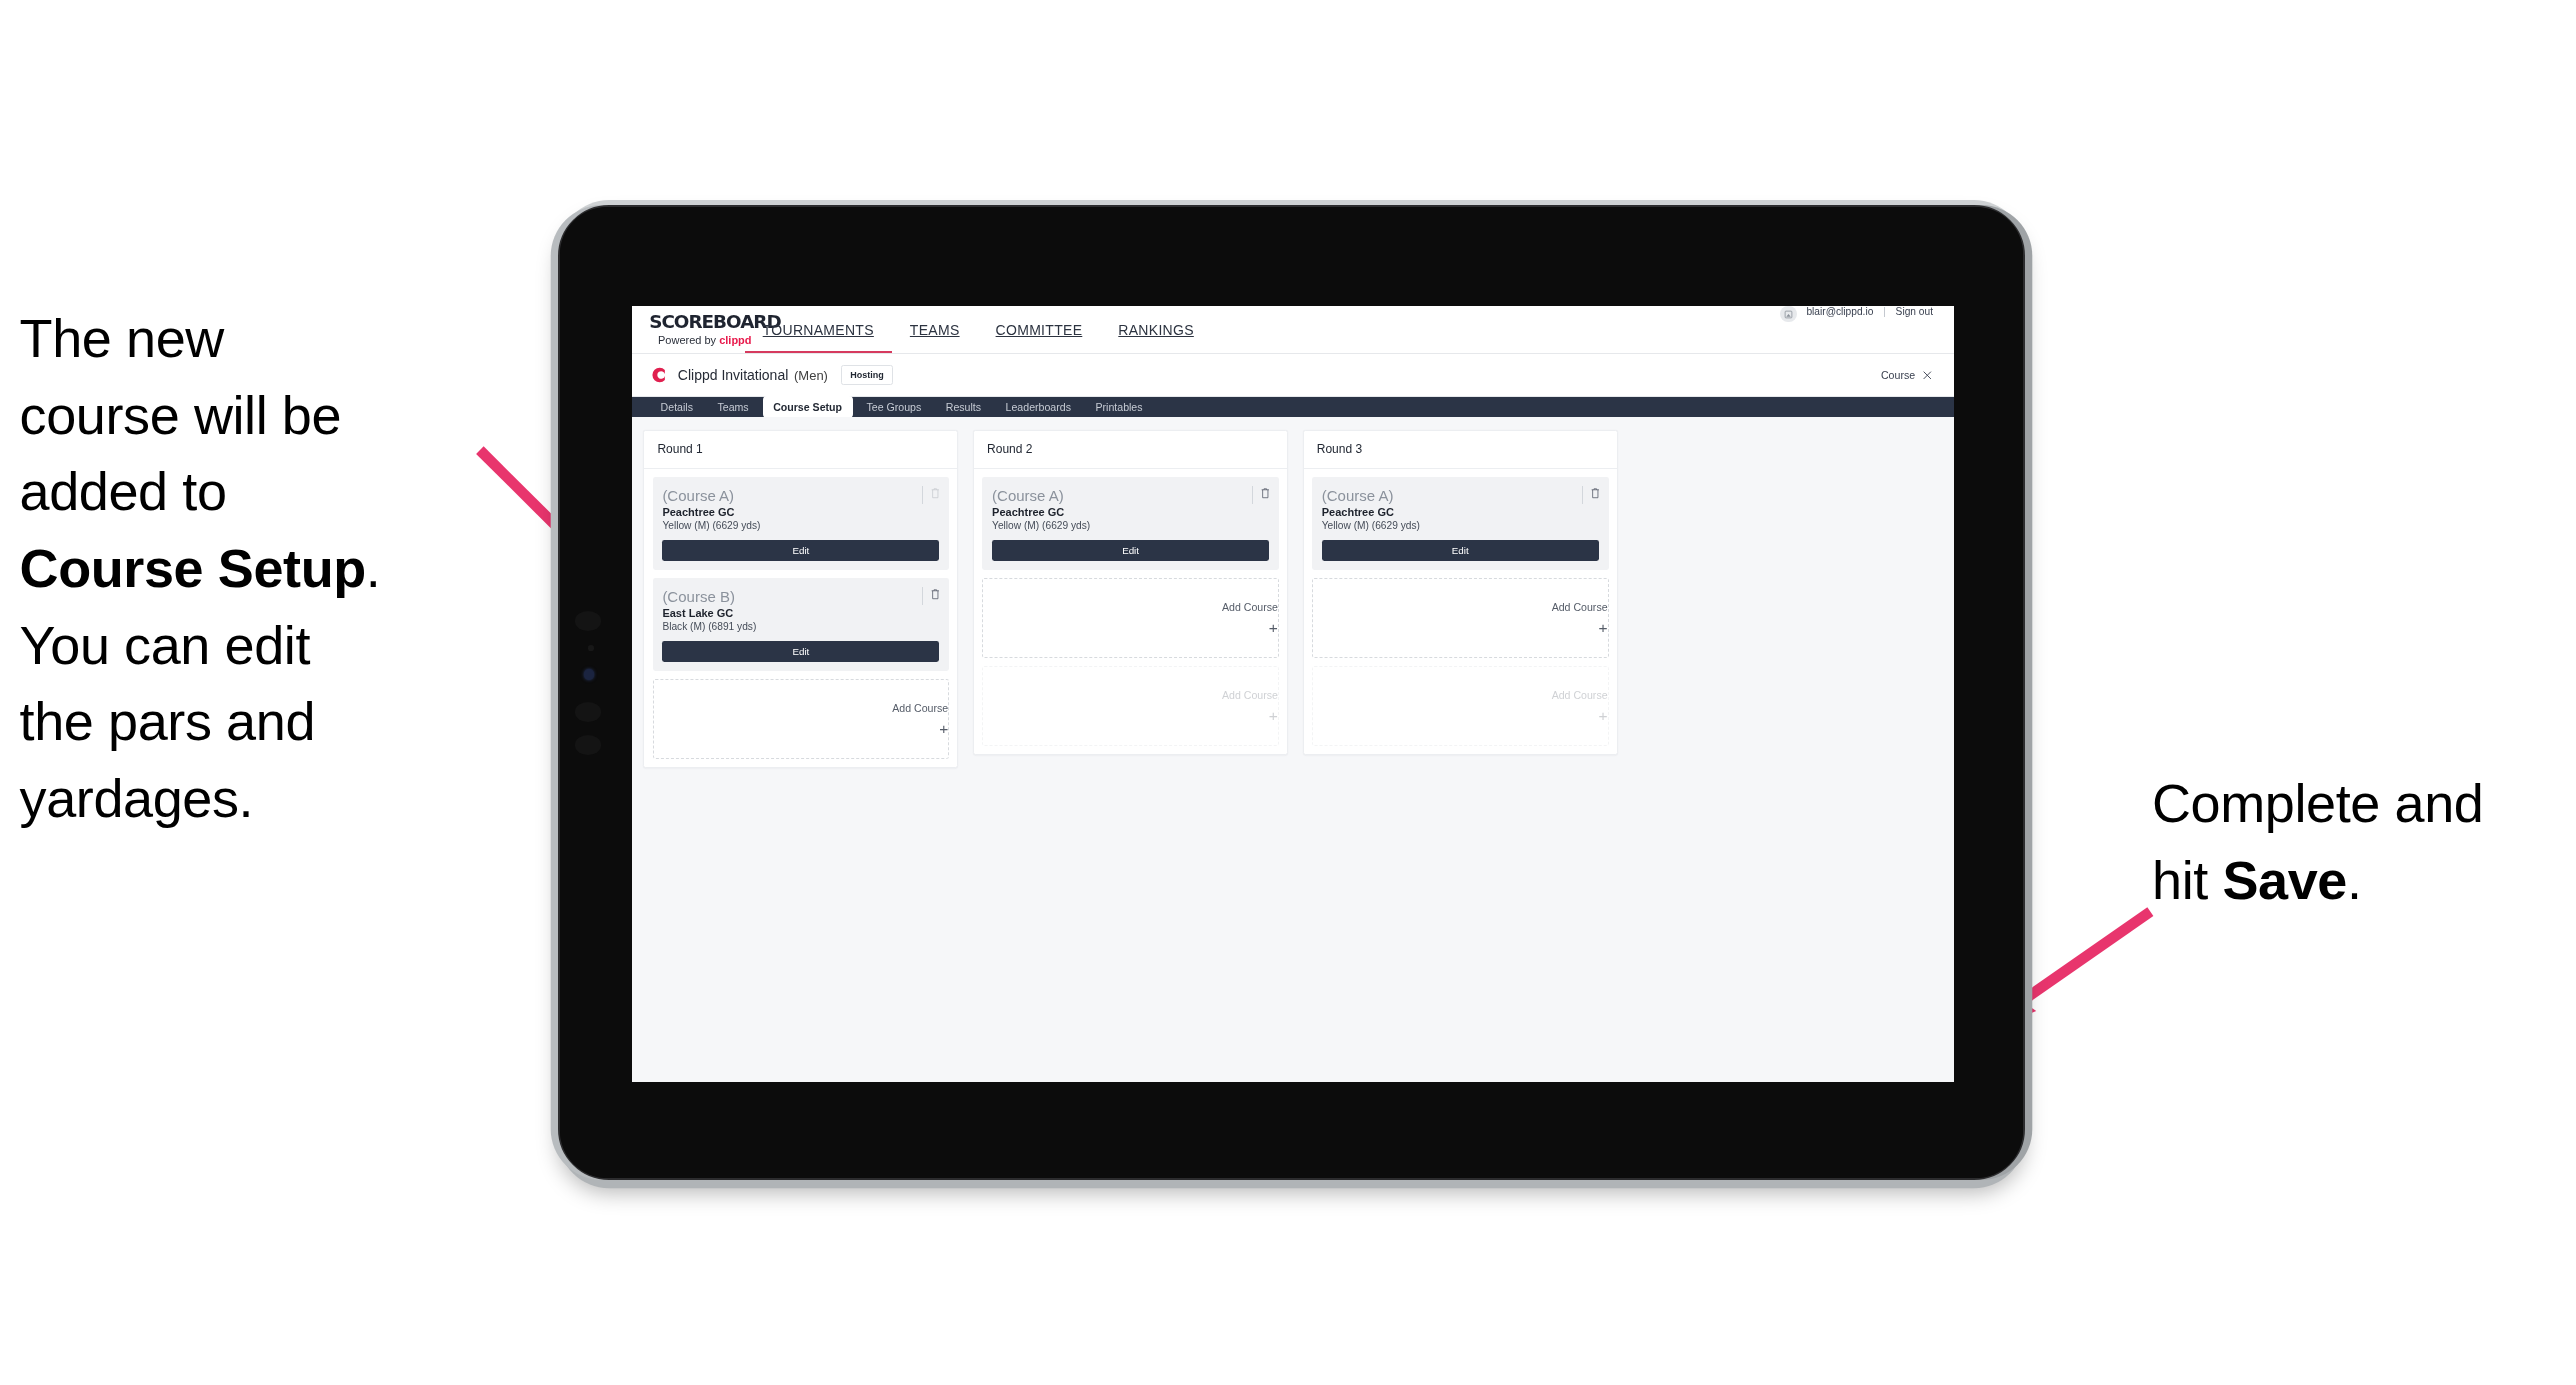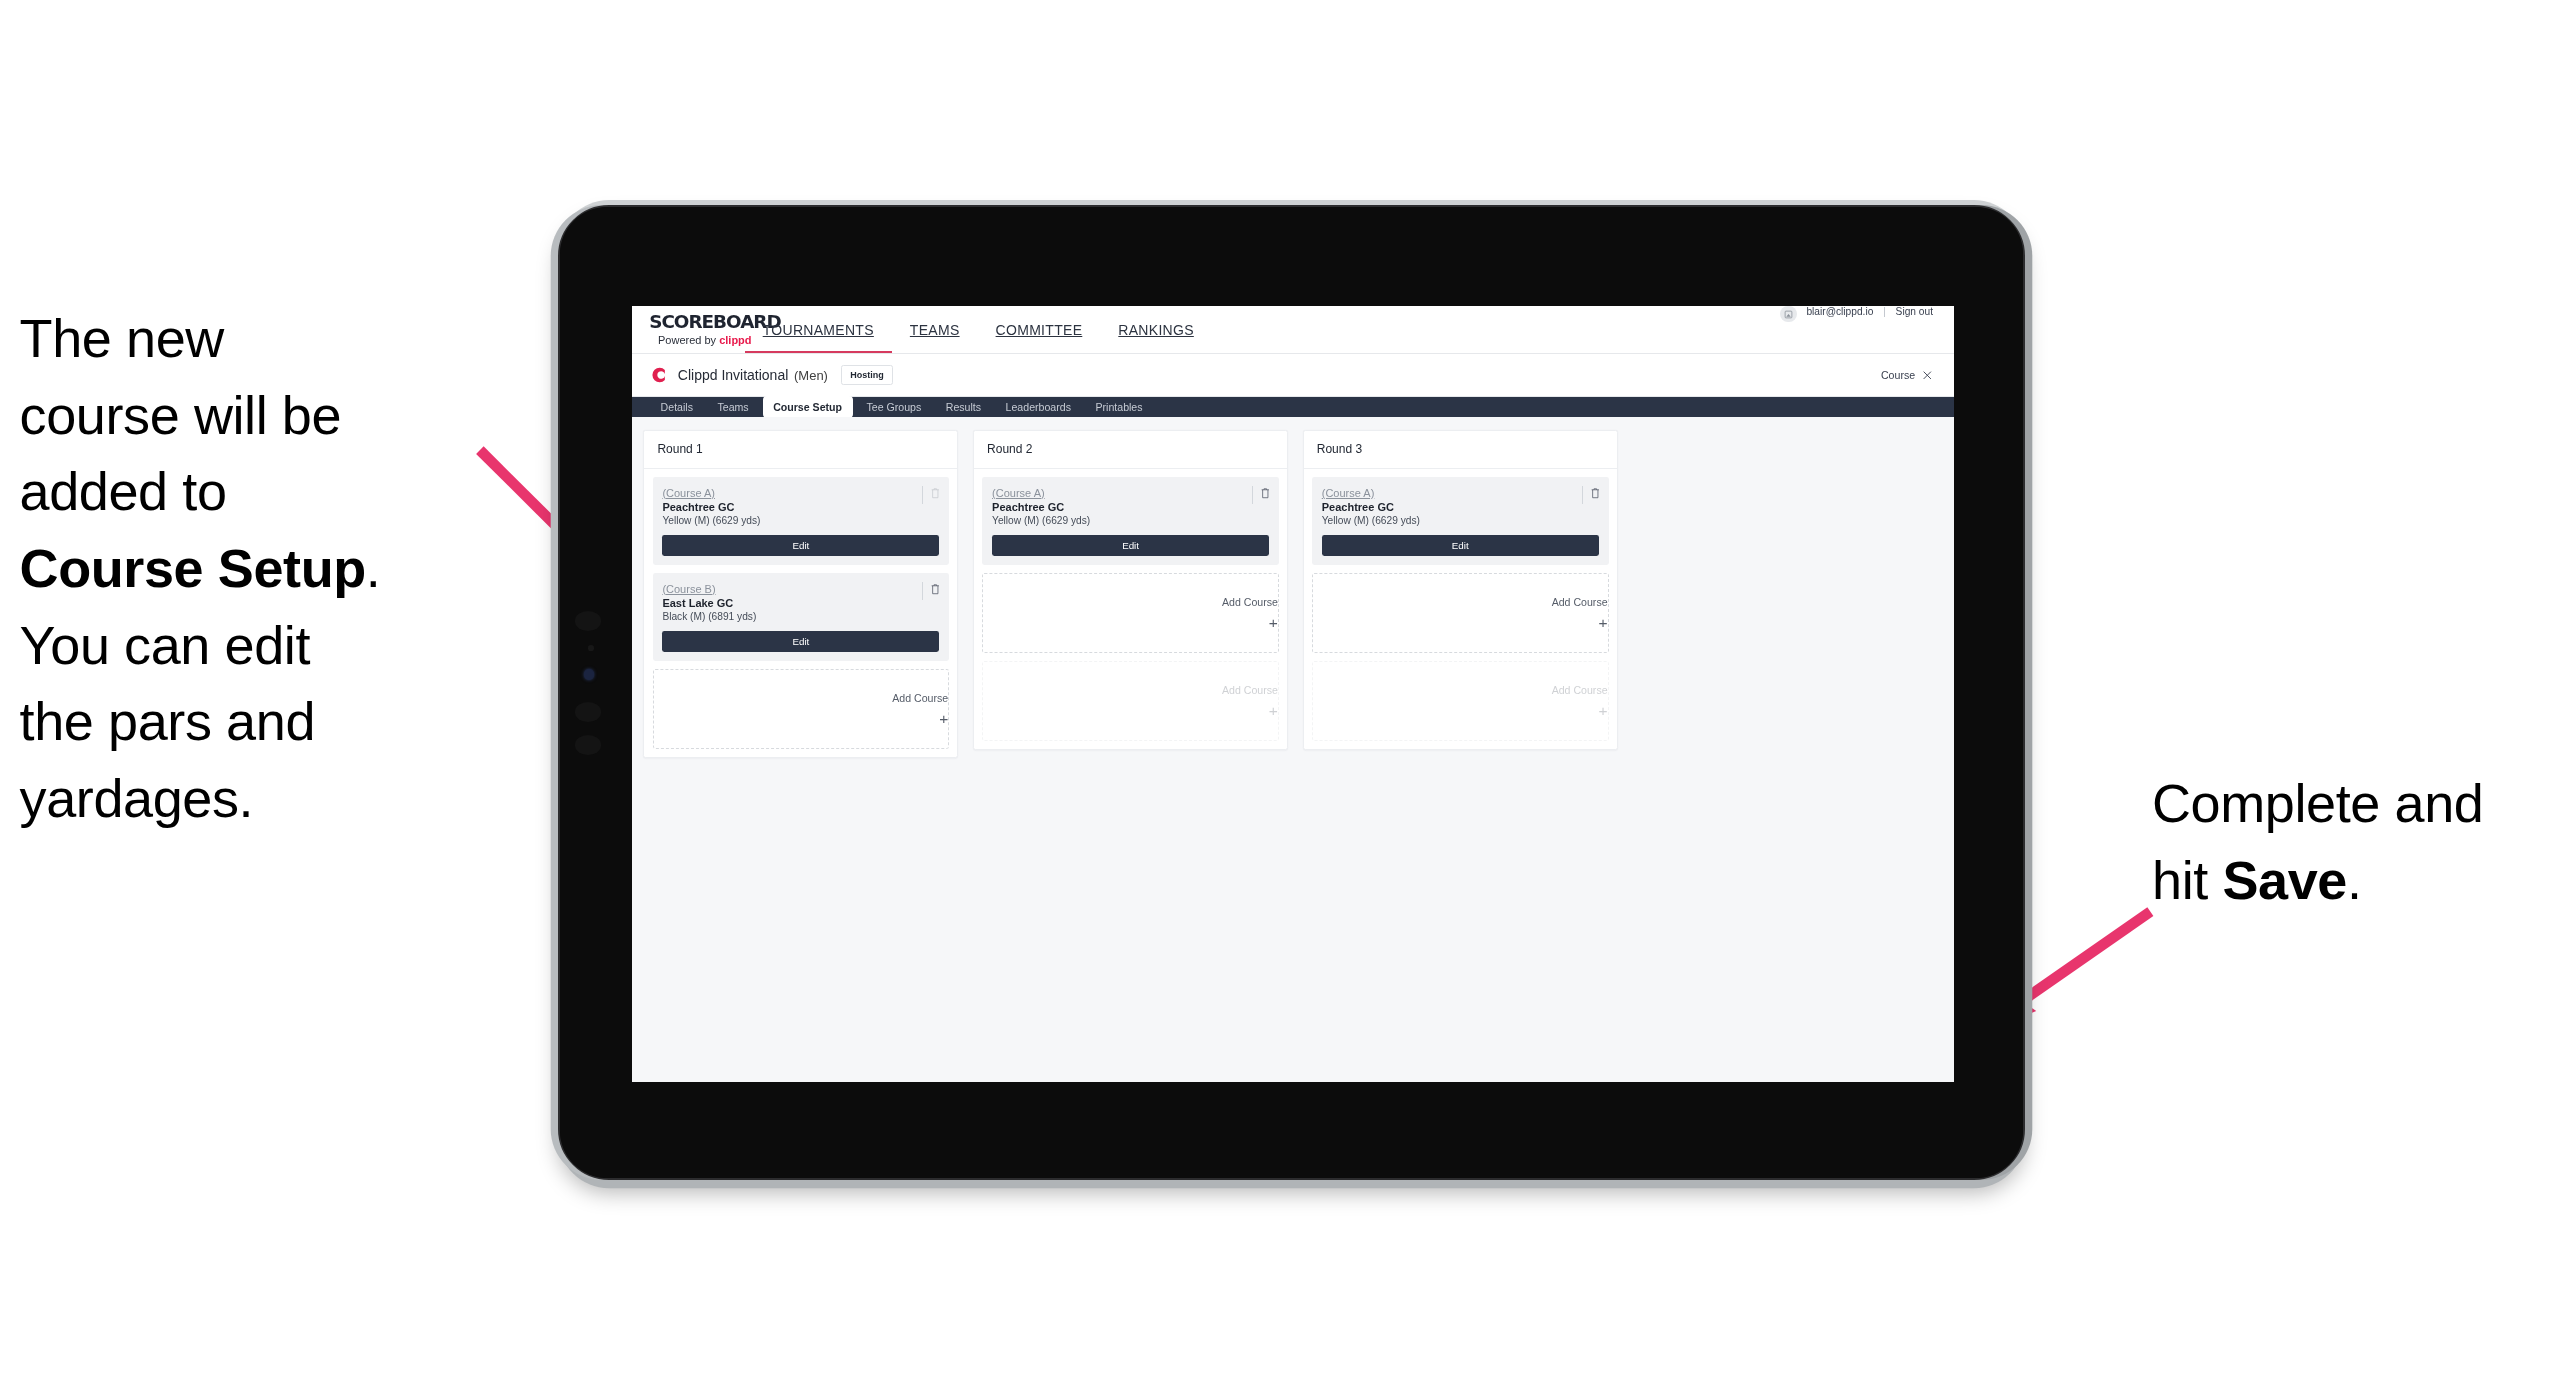--- a/index.html
+++ b/index.html
@@ -152,21 +152,21 @@
   }
   .round-head{
     padding:11.4px 13px;border-bottom:0.8px solid #eceef1;
     font-size:12px;color:#222833;font-weight:400;
   }
   .round-body{padding:8.2px;}
   .course-card{
     background:#f1f2f4;border-radius:2.4px;padding:9.8px 9.8px 9px 9.8px;
     margin-bottom:8.2px;position:relative;
   }
-  .course-label{font-size:11px;color:#8b929c;margin-bottom:2.4px;text-decoration:underline;}
+  .course-label{font-size:15px;color:#8b929c;margin-bottom:2.4px;}
   .course-name{font-size:11px;color:#1d222c;font-weight:700;margin-bottom:1.6px;}
   .course-tee{font-size:10.2px;color:#454c58;}
   .card-actions{
     position:absolute;right:8.2px;top:9px;display:flex;align-items:center;gap:7.3px;
   }
   .vdiv{width:0.8px;height:18px;background:#d3d7dc;}
   .trash{cursor:pointer;opacity:.85;}
   .trash.dim{opacity:.30;}
   .edit-btn{
     margin-top:9px;background:#2b3446;color:#ffffff;border:none;

